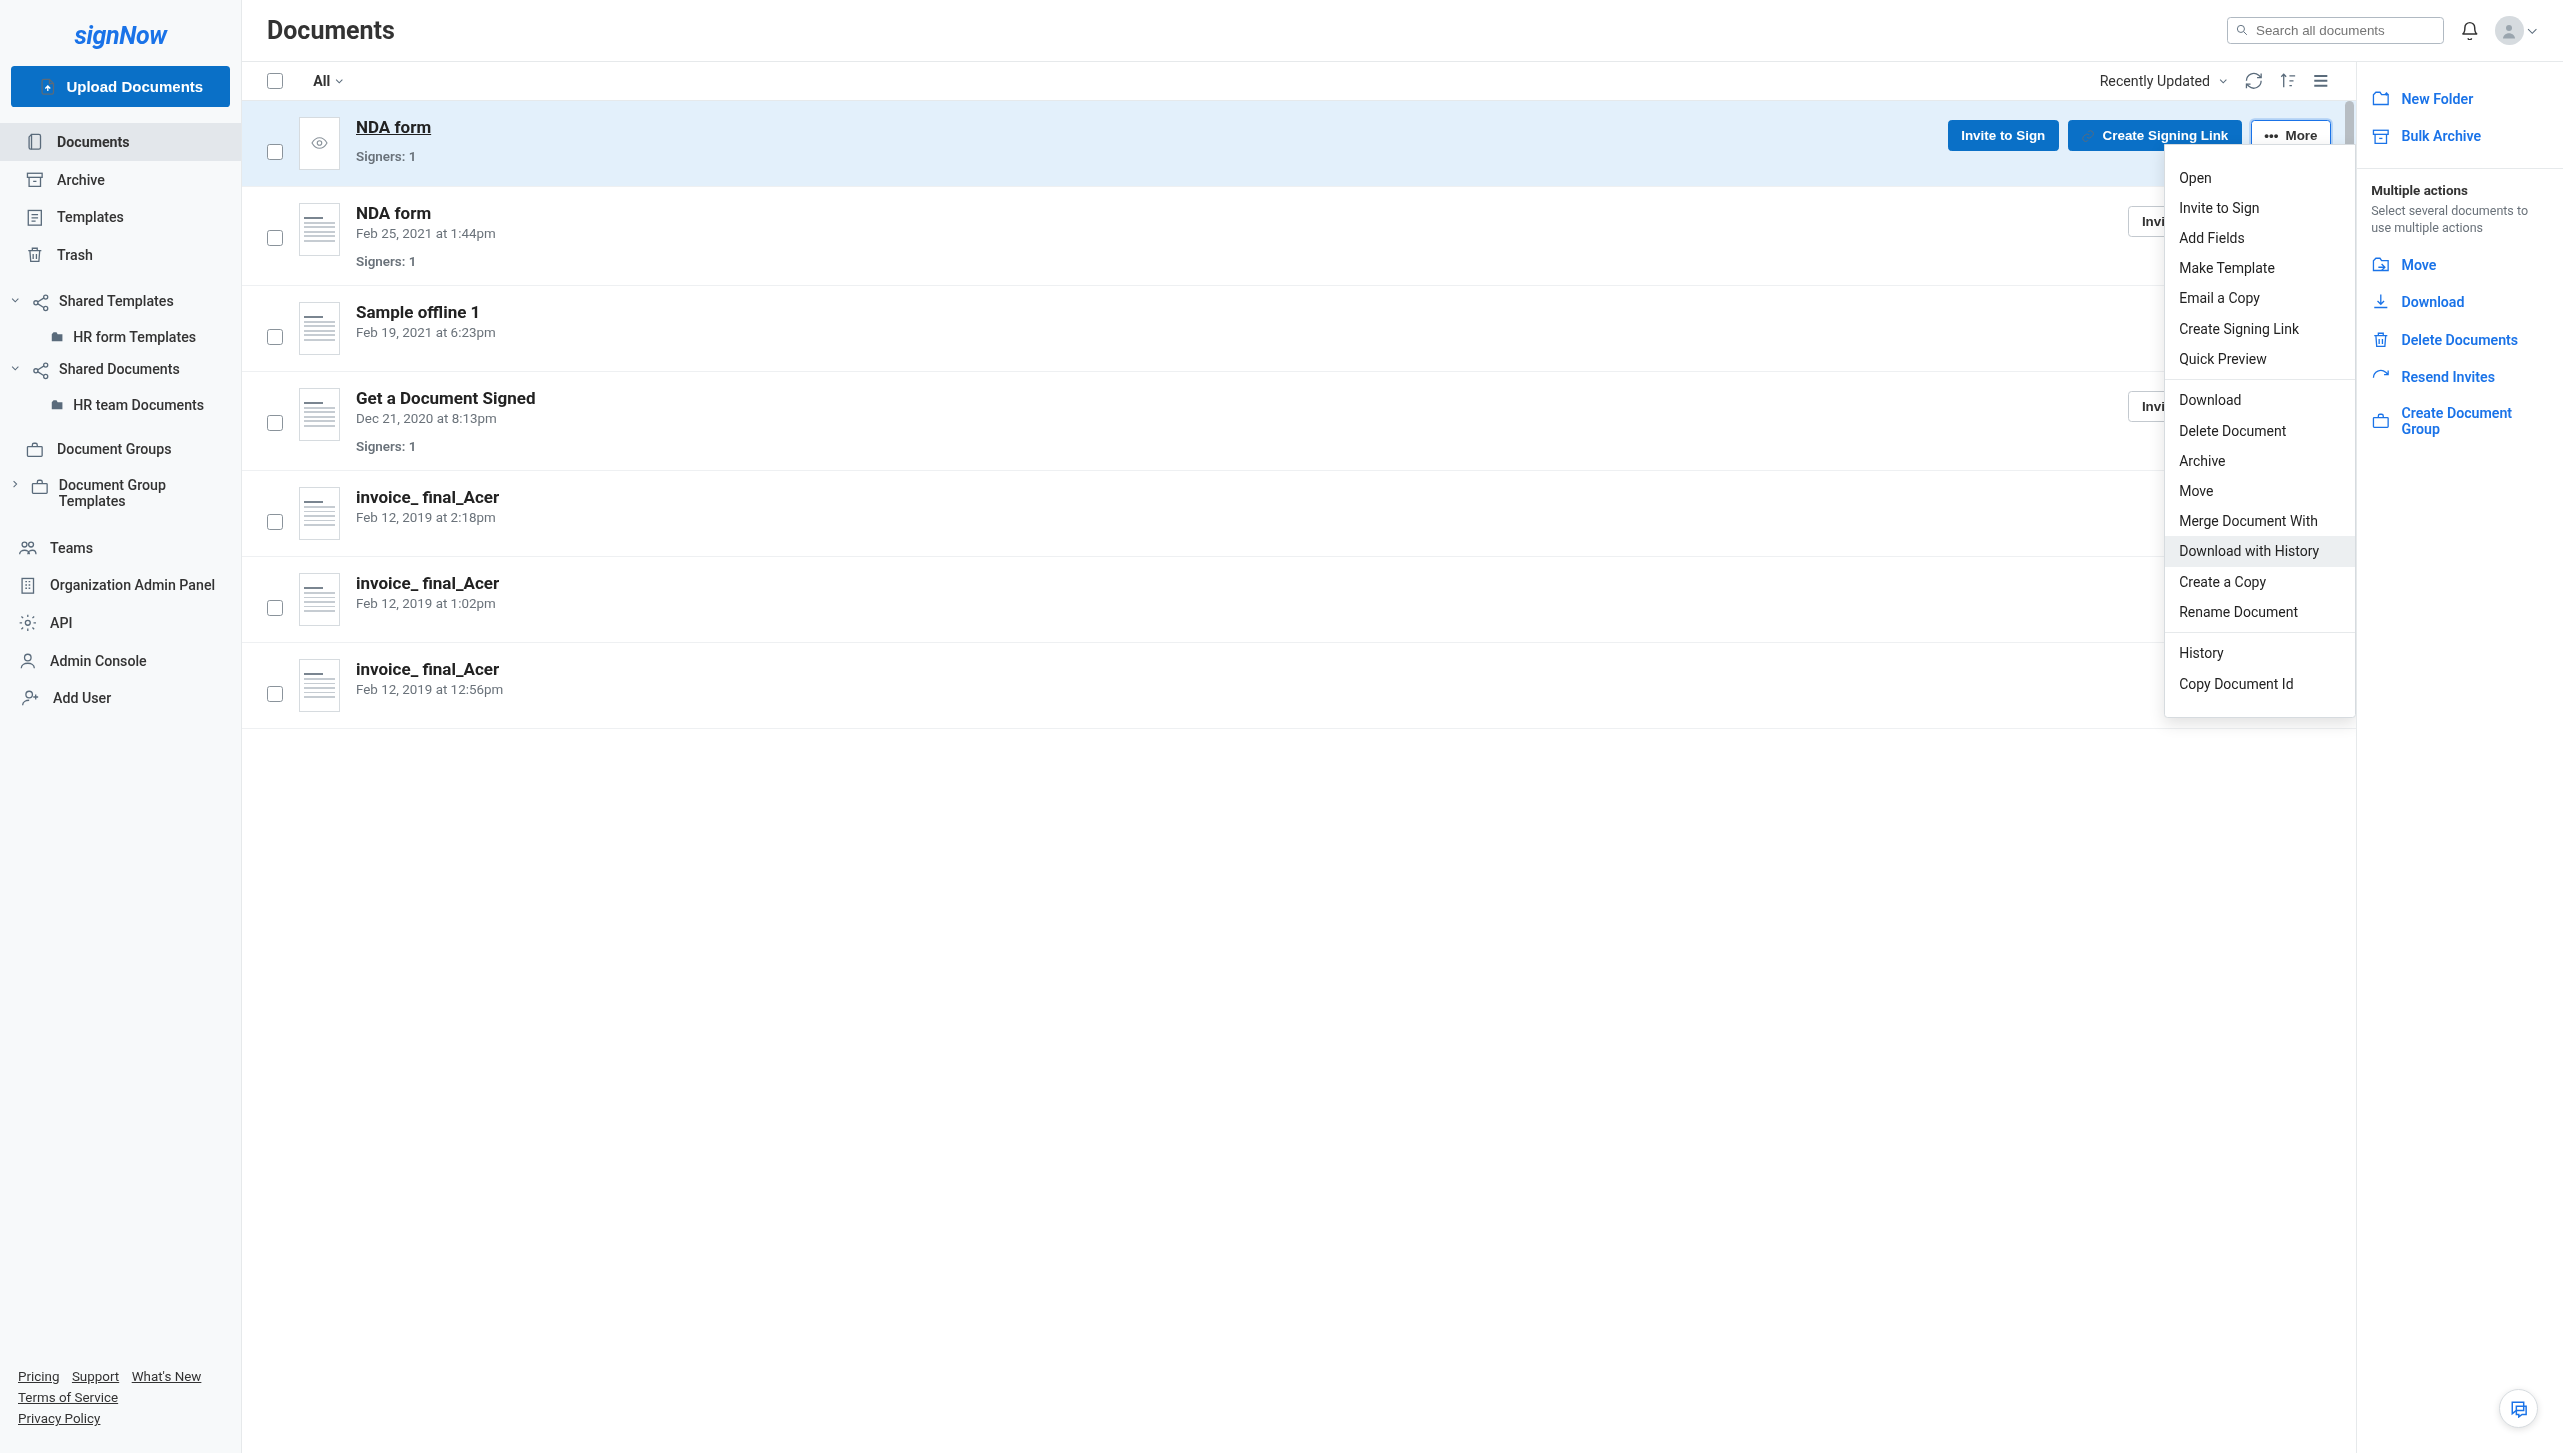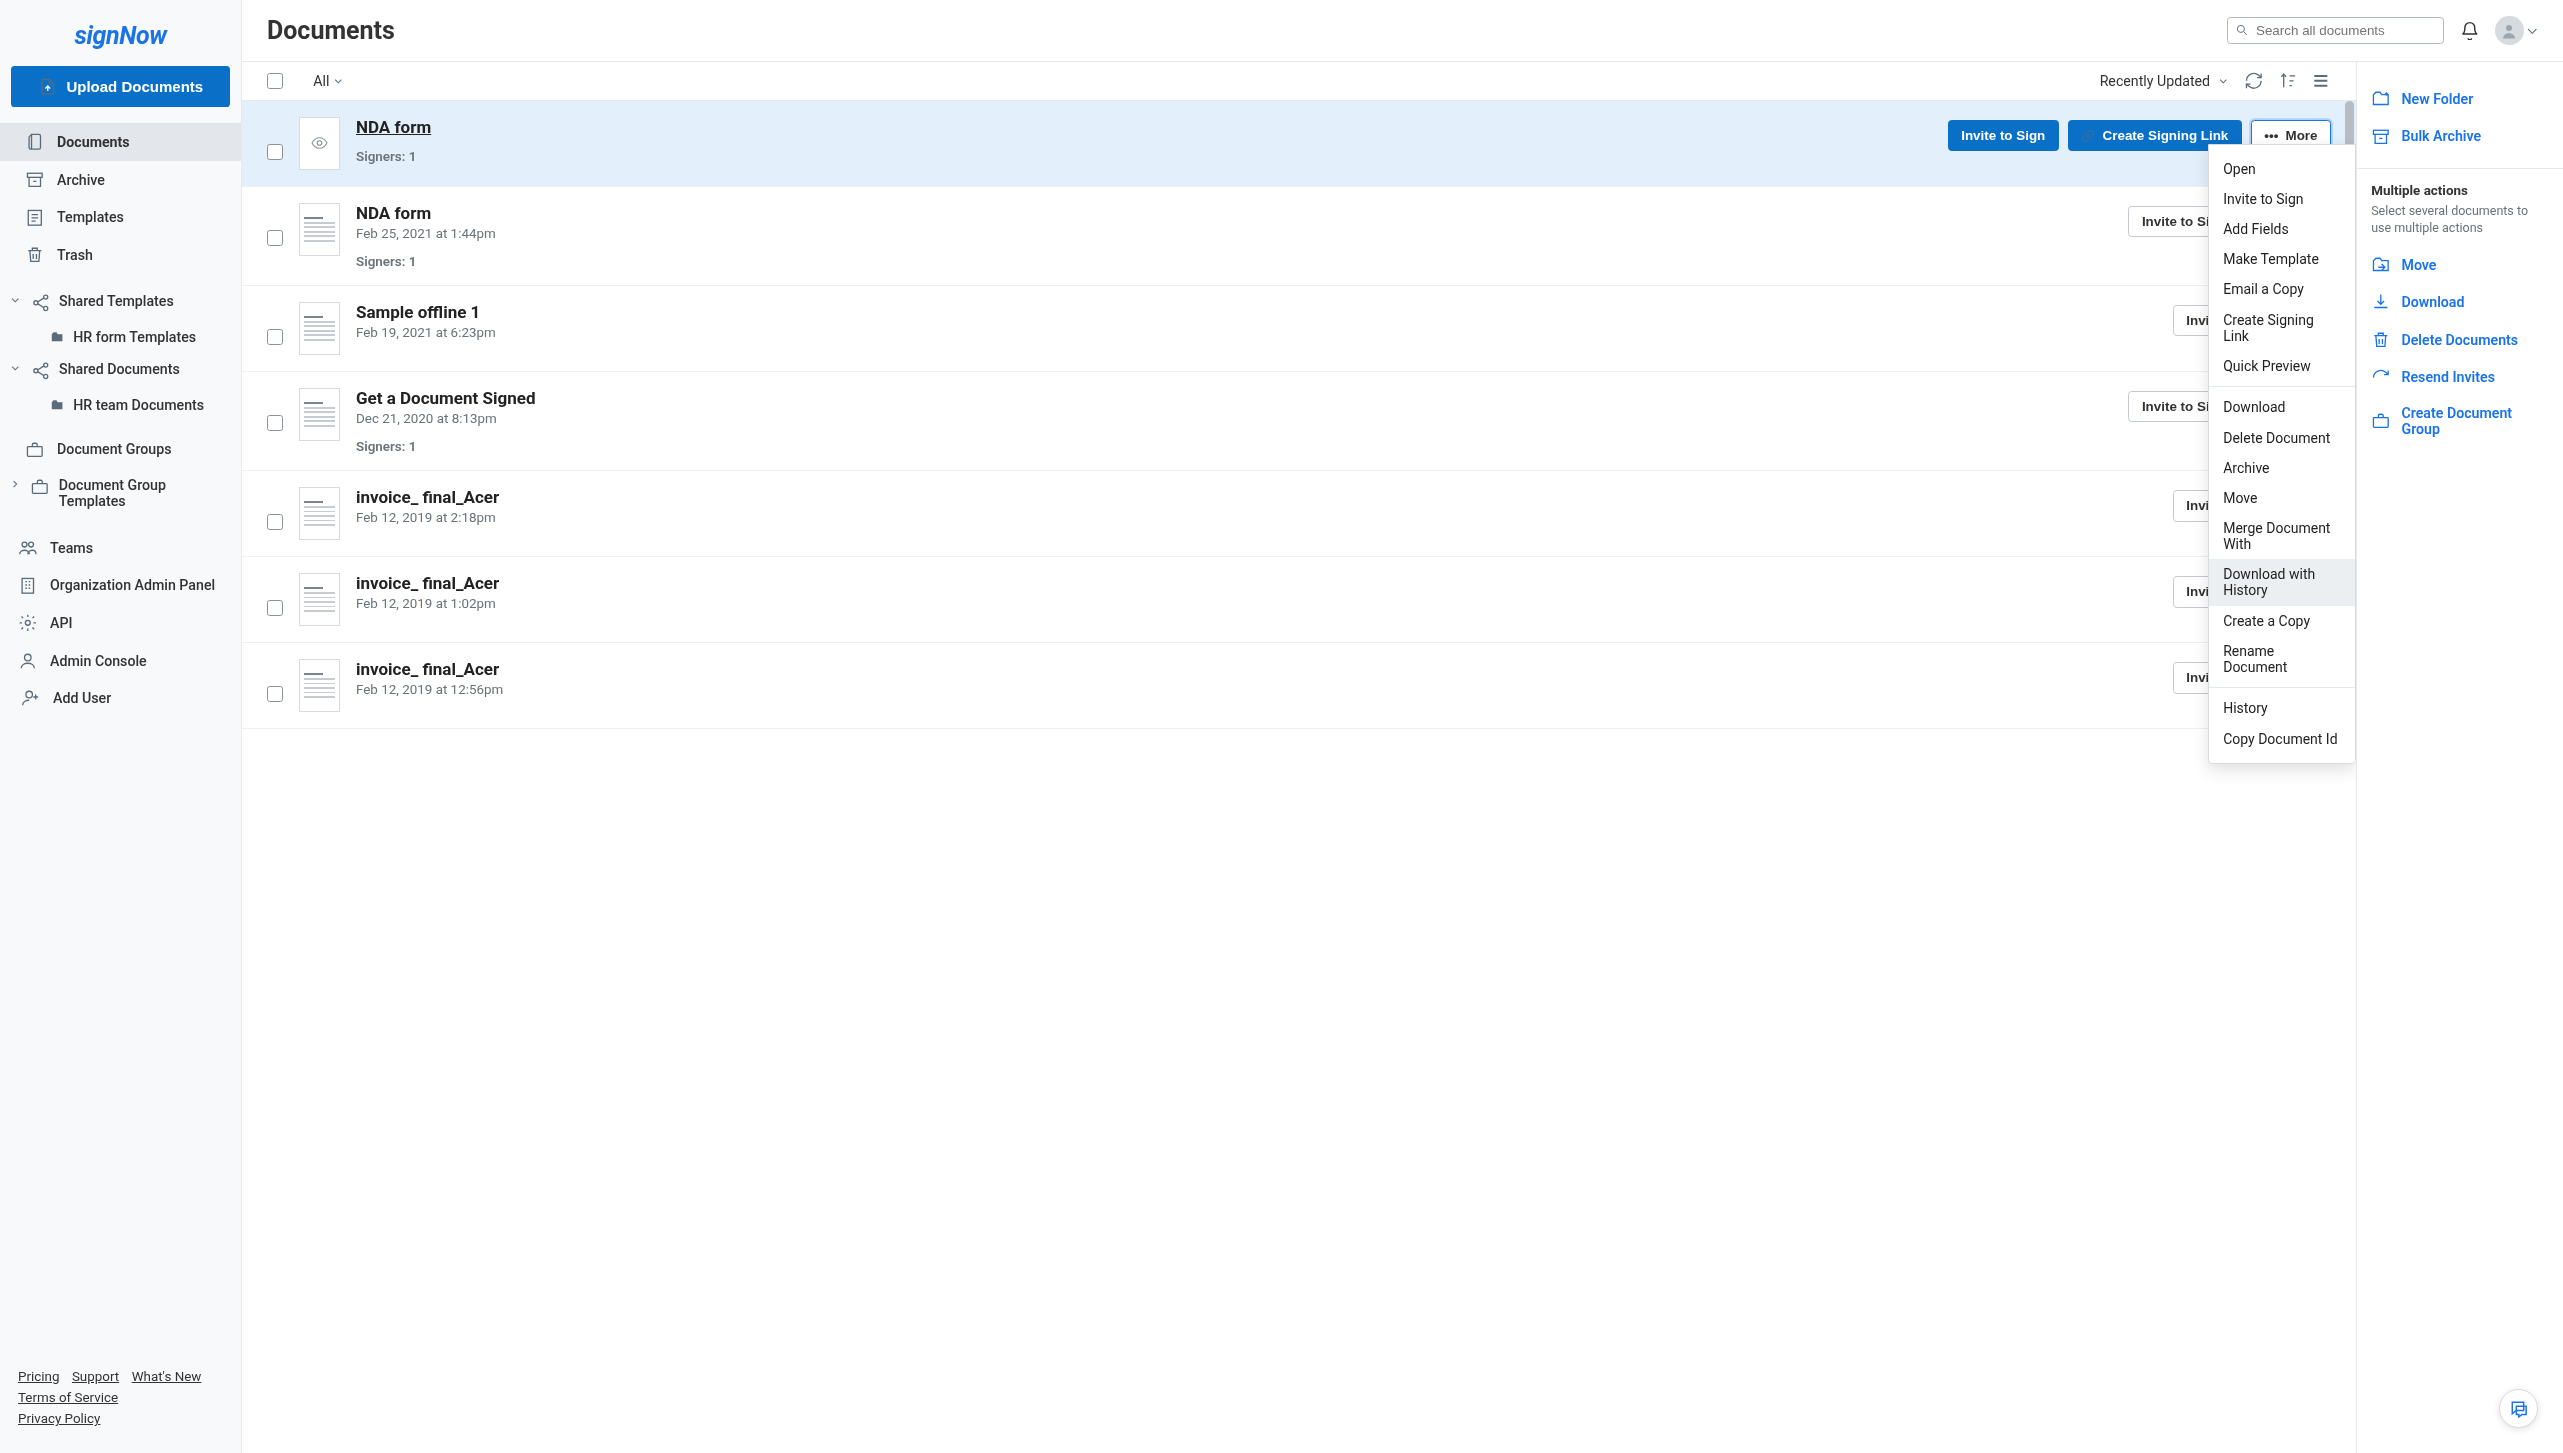--- a/index.html
+++ b/index.html
@@ -30,21 +30,21 @@
 .search-wrap { border: 0.9px solid #b0b9c2; border-radius: 3.6px; display: flex; align-items:center; padding: 5.3px 7.1px; width: 217px; gap:7.1px; color:#6a727a;}
 .search-wrap input { border:none; outline:none; flex:1; font-size:13.4px; background:transparent; }
 .avatar-wrap { display:flex; align-items:center; gap:1.8px; }
 .avatar { width:28.5px; height:28.5px; border-radius:50%; background:#d6dbdf; display:flex; align-items:center; justify-content:center; }
 .bell { width:19.6px; height:19.6px; }
 
 .content-row { flex:1; display:flex; min-height:0; }
 .doc-area { flex:1; display:flex; flex-direction:column; border-top:0.9px solid #e6e9eb; min-width:0; position:relative; }
 .toolbar { display:flex; align-items:center; padding: 9px 25px; gap: 14.2px; border-bottom:0.9px solid #e6e9eb; }
 .toolbar .chk { width:16px; height:16px; border:1.3px solid #8a939b; border-radius:2.7px; margin-right:16px; }
-.toolbar .all-dd { display:flex; align-items:center; gap:3px; font-weight:400; cursor:pointer; }
+.toolbar .all-dd { display:flex; align-items:center; gap:3px; font-weight:700; cursor:pointer; }
 .toolbar-spacer { flex:1; }
 .toolbar .sort-dd { display:flex; align-items:center; gap:7.1px; cursor:pointer; color:#333; }
 .toolbar .ticon { cursor:pointer; color:#333;}
 
 .list { flex:1; overflow-y:auto; position:relative; }
 .row { display:flex; align-items:flex-start; padding: 16px 25px 16px 25px; border-bottom:0.9px solid #eef0f2; gap:16px; }
 .row.selected { background:#e3f0fb; }
 .row .chk { width:16px; height:16px; border:1.3px solid #8a939b; border-radius:2.7px; margin-top:27px; flex-shrink:0; background:#fff;}
 .thumb { width:41px; height:53px; border:0.9px solid #d6dbdf; background:#fff; flex-shrink:0; display:flex; align-items:center; justify-content:center; font-size:7.1px; color:#888; overflow:hidden; }
 .tlines { display:flex; flex-direction:column; gap:2.7px; padding:3.6px; width:100%; }
@@ -65,21 +65,21 @@
 
 
 .right-panel { width:207px; border-left:0.9px solid #e6e9eb; border-top:0.9px solid #e6e9eb; padding:18px 14.2px; display:flex; flex-direction:column; gap:0; }
 .rp-link { display:flex; align-items:center; gap:10.7px; color:#1a73e8; font-weight:600; font-size:14.2px; cursor:pointer; padding:9px 0; }
 .rp-link .icon svg { stroke:#1a73e8; }
 .rp-divider { height:0.9px; background:#e6e9eb; margin: 12.5px -14.2px 14.2px; }
 .rp-heading { font-weight:700; font-size:13.4px; margin-bottom:5.3px; }
 .rp-sub { font-size:12.5px; color:#6a727a; margin-bottom:9px; line-height:1.35;}
 
 
-.dropdown { position:absolute; top:0px; right:0px; width:148px; background:#fff; border:0.9px solid #d6dbdf; border-radius:0 0 3.6px 3.6px; box-shadow:0 5.3px 16px rgba(0,0,0,0.12); padding:9px 0; z-index:30; }
+.dropdown { position:absolute; top:0px; right:0px; width:192px; background:#fff; border:0.9px solid #d6dbdf; border-radius:0 0 3.6px 3.6px; box-shadow:0 5.3px 16px rgba(0,0,0,0.12); padding:18px 0; z-index:30; }
 .dd-item { padding:7.1px 14.2px; font-size:14px; cursor:pointer; color:#222;}
 .dd-item.hover { background:#eceff1; }
 .dd-sep { height:0.9px; background:#e6e9eb; margin:5.3px 0; }
 .dd-anchor { position:relative; }
 
 
 .fab { position:fixed; right:25px; bottom:25px; width:39px; height:39px; border-radius:50%; background:#fff; border:0.9px solid #d6dbdf; display:flex; align-items:center; justify-content:center; box-shadow:0 1.8px 7.1px rgba(0,0,0,0.12); cursor:pointer;}
 .fab svg{ stroke:#1a73e8; fill:none; stroke-width:1.8;}
 
 .thumb-eye svg{ stroke:#8a939b; stroke-width:1.5; fill:none; width:25px; height:18px;}

